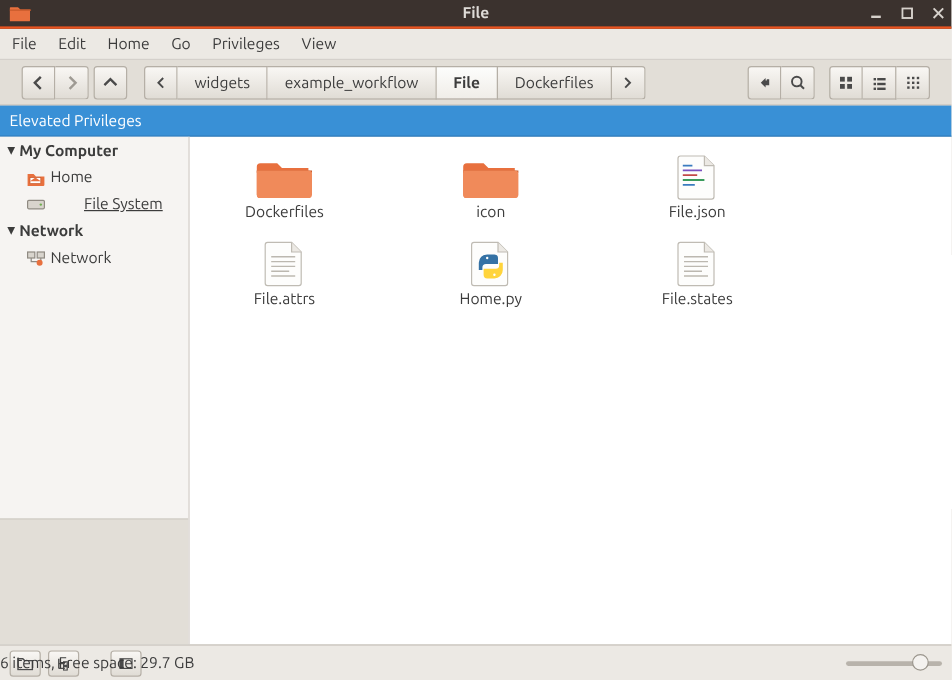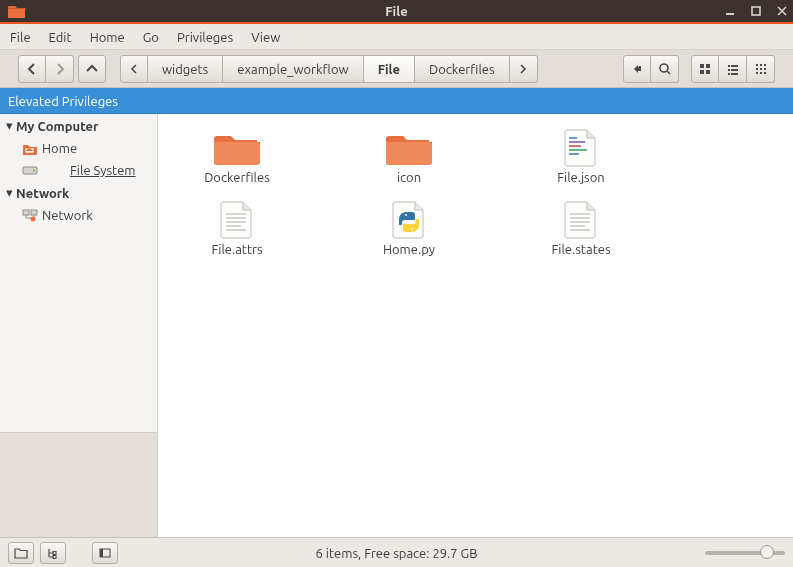--- a/index.html
+++ b/index.html
@@ -39,21 +39,21 @@
   .sb-bottom { height:105px; background:#e2ded7; border-top:1px solid #cfccc6; }
   
   .content { flex:1; display:flex; flex-direction:column; }
   .iconview { flex:1; display:flex; flex-wrap:wrap; align-content:flex-start; padding:10px 4px; gap:8px 22px; overflow:auto; }
   .fileitem { width:150px; display:flex; flex-direction:column; align-items:center; gap:2px; padding:4px; cursor:pointer; }
   .fileitem .thumb { width:48px; height:40px; display:flex; align-items:center; justify-content:center; }
   .fileitem .fname { text-align:center; font-size:13px; }
   
   .statusbar { height:30px; background:#ece9e4; border-top:1px solid #c7c2bb; display:flex; align-items:center; padding:0 8px; gap:6px; position:relative; }
   .sb-btn { width:26px; height:22px; background:linear-gradient(#f9f7f4,#e0dcd5); border:1px solid #b5afa6; border-radius:3px; display:flex; align-items:center; justify-content:center; cursor:pointer; }
-  .status-text { position:absolute; left:0; right:0; text-align:center; }
+  .status-text { position:absolute; left:0; right:0; text-align:left; }
   .zoom { margin-left:auto; display:flex; align-items:center; z-index:2; }
   .zoom-track { width:80px; height:4px; background:#b8b3ab; border-radius:2px; position:relative; }
   .zoom-thumb { width:14px; height:14px; background:#f4f2ef; border:1px solid #9b968d; border-radius:50%; position:absolute; top:-6px; left:55px; cursor:pointer; }
   svg { display:block; }
 </style>
 </head>
 <body>
 
 <div class="titlebar">
   <span class="icon-folder">

